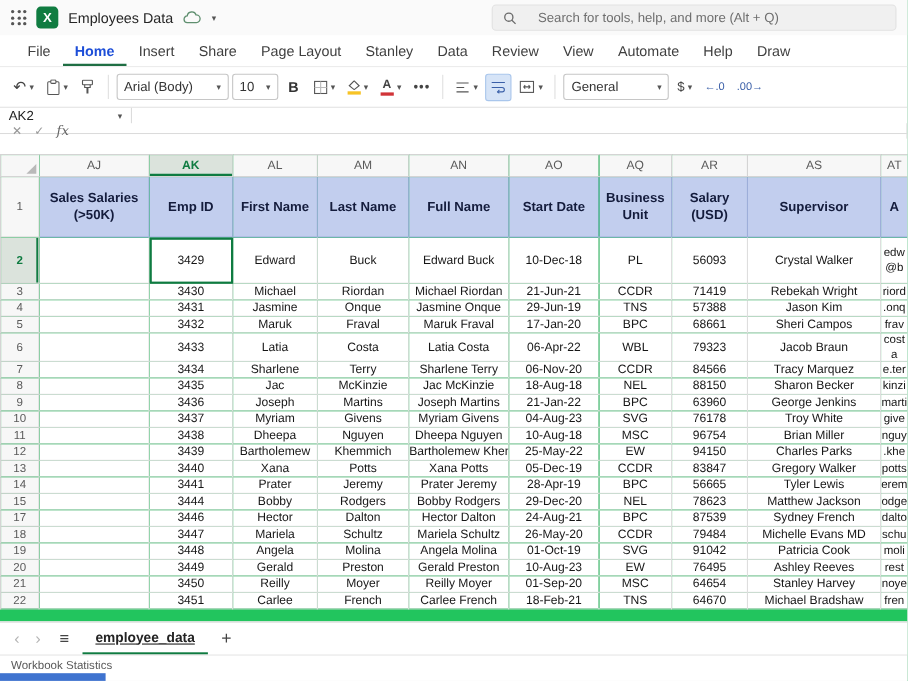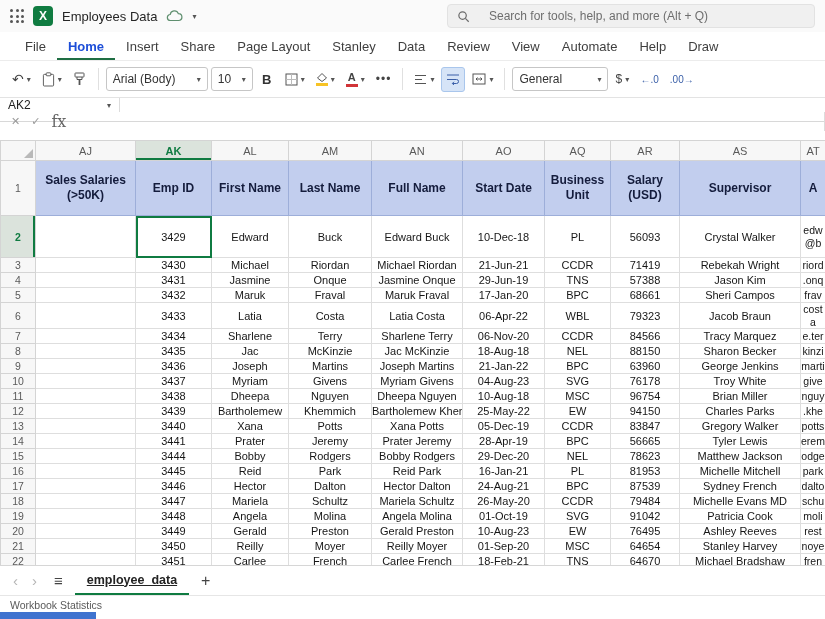--- a/index.html
+++ b/index.html
@@ -33,21 +33,21 @@
   .boldB { font-weight:bold; font-size:13px; color:#333; }
   .fc-stack { display:flex; flex-direction:column; align-items:center; line-height:1; }
   .fc-stack .Achar { font-size:11px; font-weight:bold; color:#444; }
   .colorbar { width:12px; height:3px; margin-top:1px; display:block; }
   .dots { font-size:12px; letter-spacing:1px; color:#444; }
   .dec { font-size:10px; color:#3a5fa8; white-space:nowrap; }
   
   .formulabar { height:24px; display:flex; align-items:stretch; border-bottom:1px solid #d8d8d8; font-size:12px;flex-direction:column; }
   .namebox { width:120px; border-right:1px solid #dcdcdc; display:flex; align-items:center; justify-content:space-between; padding:0 8px; color:#222; cursor:pointer; }
   .fbtns { display:flex; align-items:center; gap:11px; padding:0 11px; border-right:1px solid #dcdcdc; color:#999; }
-  .fbtns .fx { font-family:"DejaVu Serif", serif; color:#666; font-size:16px; }
+  .fbtns .fx { font-family:"DejaVu Serif", serif; font-style:italic; color:#666; font-size:12px; }
   .fx-input { flex:1; display:flex; align-items:center; padding-left:10px; color:#111; white-space:nowrap; overflow:hidden; }
   .gapstrip { height:18px; background:#fff; }
   
   .sheet { height:425px; overflow:hidden; background:#22c55e; }
   table.grid { border-collapse:collapse; table-layout:fixed; width:825px; }
   .grid th, .grid td { overflow:hidden; white-space:nowrap; padding:0; }
   .grid .colhead th { height:20px; background:#f7f7f7; border:1px solid #d4d4d4; font-size:11px; font-weight:normal; color:#5a5a5a; text-align:center; }
   .grid th.corner { position:relative; }
   .grid th.corner .tri { position:absolute; right:2px; bottom:2px; width:0; height:0; border-left:9px solid transparent; border-bottom:9px solid #b9b9b9; }
   .grid th.colletter.active { background:#dbe3dc; color:#0f7b41; font-weight:bold; box-shadow: inset 0 -2px 0 #0f7b41; }
@@ -464,33 +464,20 @@
             <td class="cell">Bobby</td>
             <td class="cell">Rodgers</td>
             <td class="cell">Bobby Rodgers</td>
             <td class="cell">29-Dec-20</td>
             <td class="cell">NEL</td>
             <td class="cell">78623</td>
             <td class="cell">Matthew Jackson</td>
             <td class="cell lastcol">odge</td>
           </tr>
           <tr style="height:15px">
-            <th class="rownum">16</th>
-            <td class="cell"></td>
-            <td class="cell">3445</td>
-            <td class="cell">Reid</td>
-            <td class="cell">Park</td>
-            <td class="cell">Reid Park</td>
-            <td class="cell">16-Jan-21</td>
-            <td class="cell">PL</td>
-            <td class="cell">81953</td>
-            <td class="cell">Michelle Mitchell</td>
-            <td class="cell lastcol">park</td>
-          </tr>
-          <tr style="height:15px">
             <th class="rownum">17</th>
             <td class="cell"></td>
             <td class="cell">3446</td>
             <td class="cell">Hector</td>
             <td class="cell">Dalton</td>
             <td class="cell">Hector Dalton</td>
             <td class="cell">24-Aug-21</td>
             <td class="cell">BPC</td>
             <td class="cell">87539</td>
             <td class="cell">Sydney French</td>

